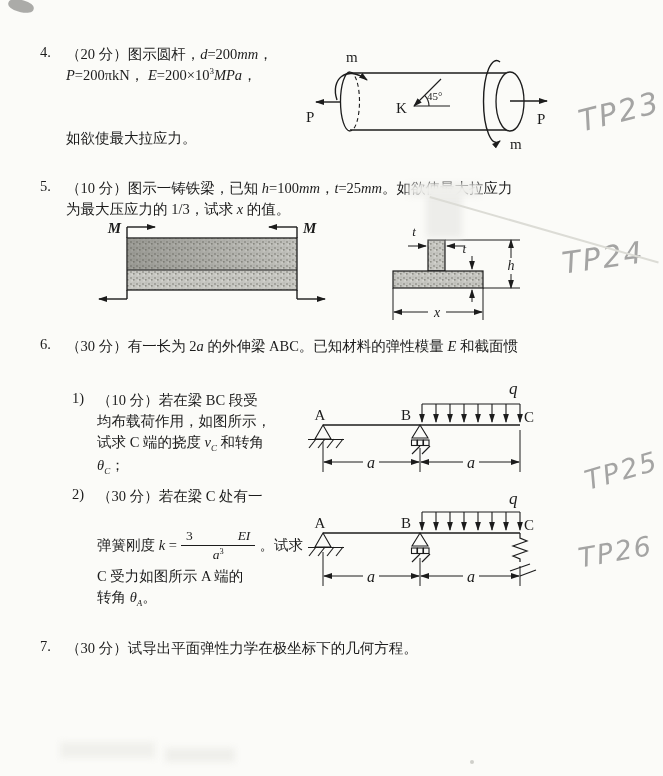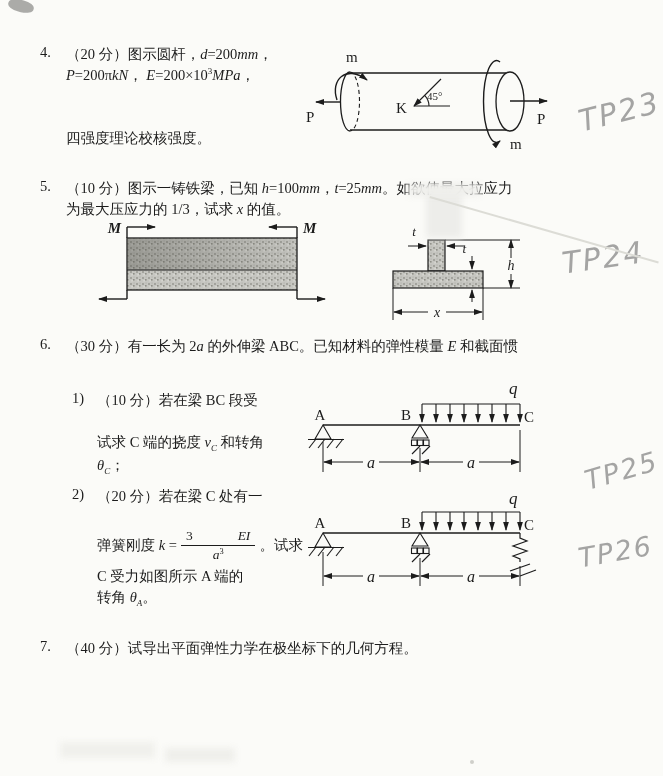--- a/index.html
+++ b/index.html
@@ -41,22 +41,22 @@
       </pattern>
       <linearGradient id="fade" x1="0" y1="0" x2="1" y2="0">
         <stop offset="0" stop-color="#4f4f48" stop-opacity="0.38"></stop>
         <stop offset="1" stop-color="#4f4f48" stop-opacity="0.04"></stop>
       </linearGradient>
     </defs>
   </svg>
 
   <div class="pnum" style="left:40px;top:44px">4.</div>
   <div class="tline" style="left:66px;top:44px">（20 分）图示圆杆，<span style="font-style: italic;">d</span>=200<span style="font-style: italic;">mm</span>，</div>
-  <div class="tline" style="left:66px;top:65px"><span style="font-style: italic;">P</span>=200π<span style="font-style: italic;">kN</span>， <span style="font-style: italic;">E</span>=200×10<sup>3</sup><span style="font-style: italic;">MPa</span>，</div>
-  <div class="tline" style="left:66px;top:128px">四强度理论校核强度。</div>
+  <div class="tline" style="left:66px;top:65px"><span style="font-style: italic;">P</span>=200π<span style="">kN</span>， <span style="font-style: italic;">E</span>=200×10<sup>3</sup><span style="font-style: italic;">MPa</span>，</div>
+  <div class="tline" style="left:66px;top:128px">如欲使最大拉应力。</div>
 
   <svg style="left:300px;top:36px" width="270" height="140" viewBox="0 0 270 140">
     <g stroke="#1c1c1c" stroke-width="1.3" fill="none">
       <line x1="50" y1="37" x2="206" y2="37"></line>
       <line x1="50" y1="94" x2="206" y2="94"></line>
       <path d="M50,36 A9.5,29.5 0 0 0 50,95"></path>
       <path d="M50,36 A9.5,29.5 0 0 1 50,95" stroke-dasharray="4 3" stroke-width="1.1"></path>
       <ellipse cx="210" cy="65.5" rx="14" ry="29.5"></ellipse>
     </g>
     <g stroke="#1c1c1c" stroke-width="1.4" fill="none">
@@ -131,20 +131,21 @@
     <text x="59" y="94.5" font-size="14" font-style="italic" text-anchor="middle">x</text>
   </svg>
 
   <div class="hand" style="left:562px;top:240px;font-size:30px;transform:rotate(-8deg)">TP24</div>
 
   <div class="pnum" style="left:40px;top:336px">6.</div>
   <div class="tline" style="left:66px;top:336px">（30 分）有一长为 2<span style="font-style: italic;">a</span> 的外伸梁 ABC。已知材料的弹性模量 <span style="font-style: italic;">E</span> 和截面惯</div>
 
   <div class="pnum" style="left:72px;top:390px">1)</div>
   <div class="tline" style="left:97px;top:390px">（10 分）若在梁 BC 段受</div>
+  <div class="tline" style="left:97px;top:411px">均布载荷作用，如图所示，</div>
   <div class="tline" style="left:97px;top:432px">试求 C 端的挠度 <span style="font-style: italic;">v</span><sub style="font-style: italic;">C</sub> 和转角</div>
   <div class="tline" style="left:97px;top:455px"><span style="font-style: italic;">θ</span><sub style="font-style: italic;">C</sub>；</div>
 
   <svg style="left:308px;top:378px" width="330" height="108" viewBox="0 0 330 108">
     <line x1="15" y1="47" x2="212" y2="47" stroke="#1c1c1c" stroke-width="1.6"></line>
     <g stroke="#1c1c1c" stroke-width="1.1" fill="none">
       <path d="M15,47 L7,61 L23,61 z"></path>
       <line x1="0" y1="61.5" x2="36" y2="61.5"></line>
       <line x1="8" y1="61" x2="1" y2="70"></line>
         <line x1="17" y1="61" x2="10" y2="70"></line>
@@ -181,21 +182,21 @@
     </g>
     <text x="12" y="42" font-size="15" text-anchor="middle">A</text>
     <text x="103" y="42" font-size="15" text-anchor="end">B</text>
     <text x="216" y="44" font-size="15">C</text>
     <text x="201" y="16" font-size="17" font-style="italic">q</text>
     <text x="63" y="90" font-size="16" font-style="italic" text-anchor="middle">a</text>
     <text x="163" y="90" font-size="16" font-style="italic" text-anchor="middle">a</text>
   </svg>
 
   <div class="pnum" style="left:72px;top:486px">2)</div>
-  <div class="tline" style="left:97px;top:486px">（20 分）若在梁 C 处有一</div>
+  <div class="tline" style="left:97px;top:486px">（30 分）若在梁 C 处有一</div>
   <div class="tline fline" style="left:97px;top:528px">
     <span>弹簧刚度 <span style="font-style: italic;">k</span> =</span>
     <span class="frac">
       <span class="num">3<span style="font-style: italic; margin-left: 45px;">EI</span></span>
       <span class="den"><span style="font-style: italic;">a</span><sup>3</sup></span>
     </span>
     <span>。试求</span>
   </div>
   <div class="tline" style="left:97px;top:566px">C 受力如图所示 A 端的</div>
   <div class="tline" style="left:97px;top:587px">转角 <span style="font-style: italic;">θ</span><sub style="font-style: italic;">A</sub>。</div>
@@ -248,21 +249,21 @@
     <text x="216" y="44" font-size="15">C</text>
     <text x="201" y="18" font-size="17" font-style="italic">q</text>
     <text x="63" y="96" font-size="16" font-style="italic" text-anchor="middle">a</text>
     <text x="163" y="96" font-size="16" font-style="italic" text-anchor="middle">a</text>
   </svg>
 
   <div class="hand" style="left:584px;top:455px;font-size:27px;transform:rotate(-16deg)">TP25</div>
   <div class="hand" style="left:578px;top:536px;font-size:27px;transform:rotate(-10deg)">TP26</div>
 
   <div class="pnum" style="left:40px;top:638px">7.</div>
-  <div class="tline" style="left:66px;top:638px">（40 分）试导出平面弹性力学在极坐标下的几何方程。</div>
+  <div class="tline" style="left:66px;top:638px">（30 分）试导出平面弹性力学在极坐标下的几何方程。</div>
 
   <div class="smudge" style="left:8px;top:0;width:26px;height:12px;background:#4a4a46;opacity:.45;border-radius:45%;transform:rotate(14deg)"></div>
   <div class="smudge" style="left:426px;top:186px;width:36px;height:52px;background:#ededea;filter:blur(3px)"></div>
   <div class="smudge" style="left:408px;top:184px;width:72px;height:12px;background:#efefec;filter:blur(3px)"></div>
   <div class="smudge" style="left:430px;top:196px;width:238px;height:2px;background:#dcdcd6;transform:rotate(16deg);transform-origin:left top"></div>
   <div class="smudge" style="left:60px;top:742px;width:95px;height:16px;background:#f0f0ec;filter:blur(3px)"></div>
   <div class="smudge" style="left:165px;top:748px;width:70px;height:14px;background:#efefeb;filter:blur(3px)"></div>
   <div class="smudge" style="left:470px;top:760px;width:4px;height:4px;background:#cfcfca;border-radius:50%"></div>
 
 </div>

